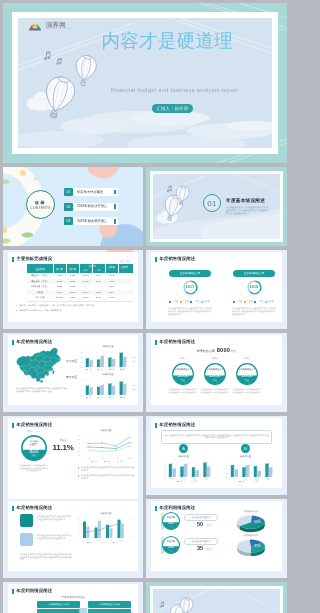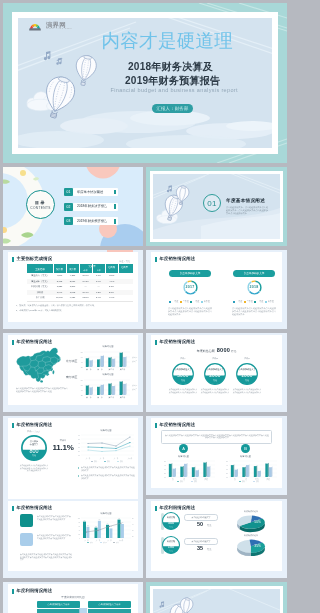--- a/index.html
+++ b/index.html
@@ -110,24 +110,20 @@
             <path d="M -3.5 -3.57 A 5.0 5.0 0 0 1 -1.44 -4.79 L -0.78 -2.61 A 2.72 2.72 0 0 0 -1.9 -1.94 Z" fill="#f5881f"></path>
             <path d="M -1.44 -4.79 A 5.0 5.0 0 0 1 1.44 -4.79 L 0.78 -2.61 A 2.72 2.72 0 0 0 -0.78 -2.61 Z" fill="#f8c717"></path>
             <path d="M 1.44 -4.79 A 5.0 5.0 0 0 1 3.5 -3.57 L 1.9 -1.94 A 2.72 2.72 0 0 0 0.78 -2.61 Z" fill="#82c341"></path>
             <path d="M 3.5 -3.57 A 5.0 5.0 0 0 1 5.0 0 L 2.72 0 A 2.72 2.72 0 0 0 1.9 -1.94 Z" fill="#16a8a4"></path>
             <path d="M -5.8 1.35 A 5.8 5.8 0 0 1 -5.45 -0.9 L 5.45 -0.9 A 5.8 5.8 0 0 1 5.8 1.35 Z" fill="#6a727e"></path>
           </g>
         </svg>
         <div class="logo-text">演界网</div>
         <div class="logo-sub">WWW.YANJ.COM</div>
         <div class="hero-title">内容才是硬道理</div>
-        <div class="hero-sub">
-          <div>2018年财务决算及</div>
-          <div>2019年财务预算报告</div>
-        </div>
         <div class="hero-en">Financial budget and business analysis report</div>
         <div class="hero-badge">汇报人：财务部</div>
       </div>
     </div>
   </div>
   <div class="slide" id="s2" style="left:3px;top:167px;width:140px;height:79px">
 
     <div class="a" style="left:0;top:0;width:100%;height:100%;background:#d9ecfb"></div>
     <svg class="a" style="left:0;top:0" width="140" height="79" viewBox="0 0 140 79">
       <defs>

